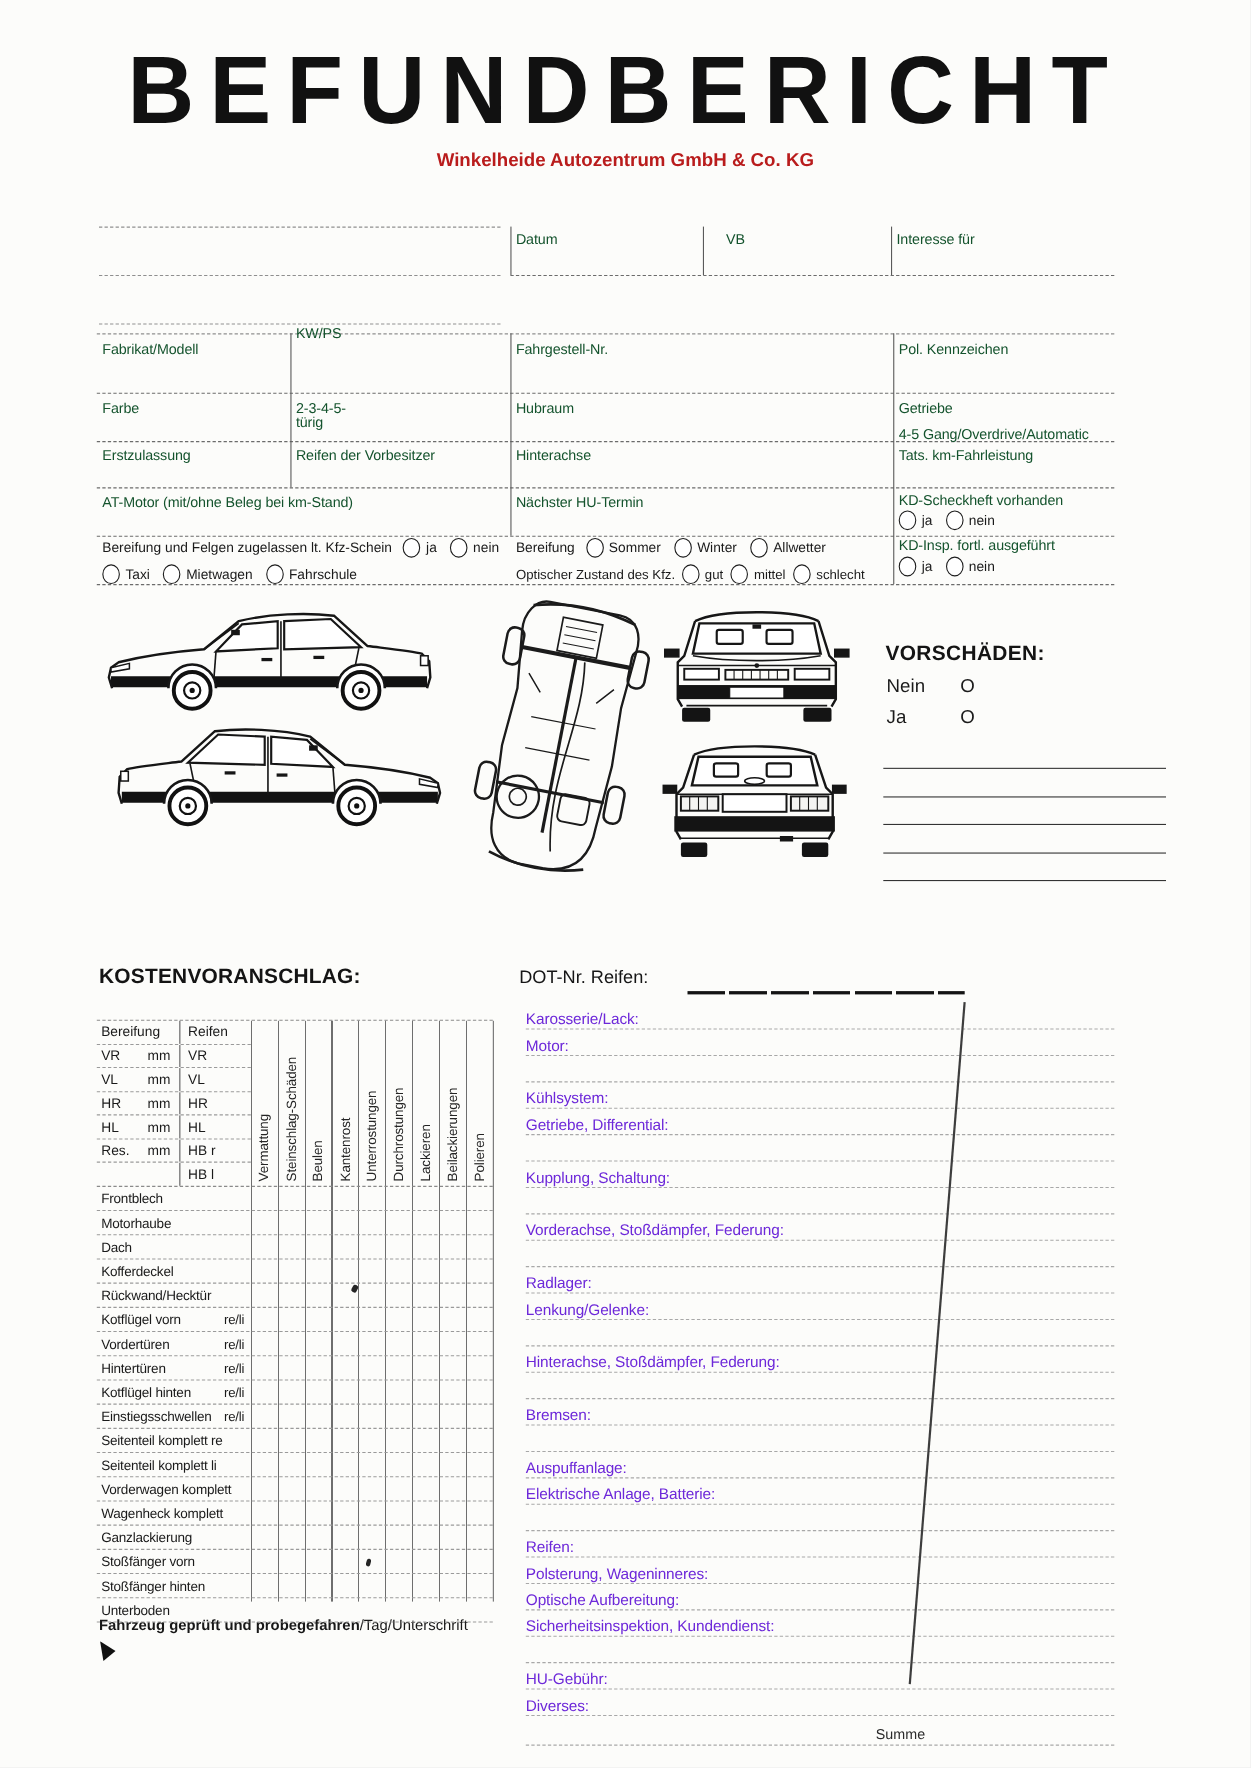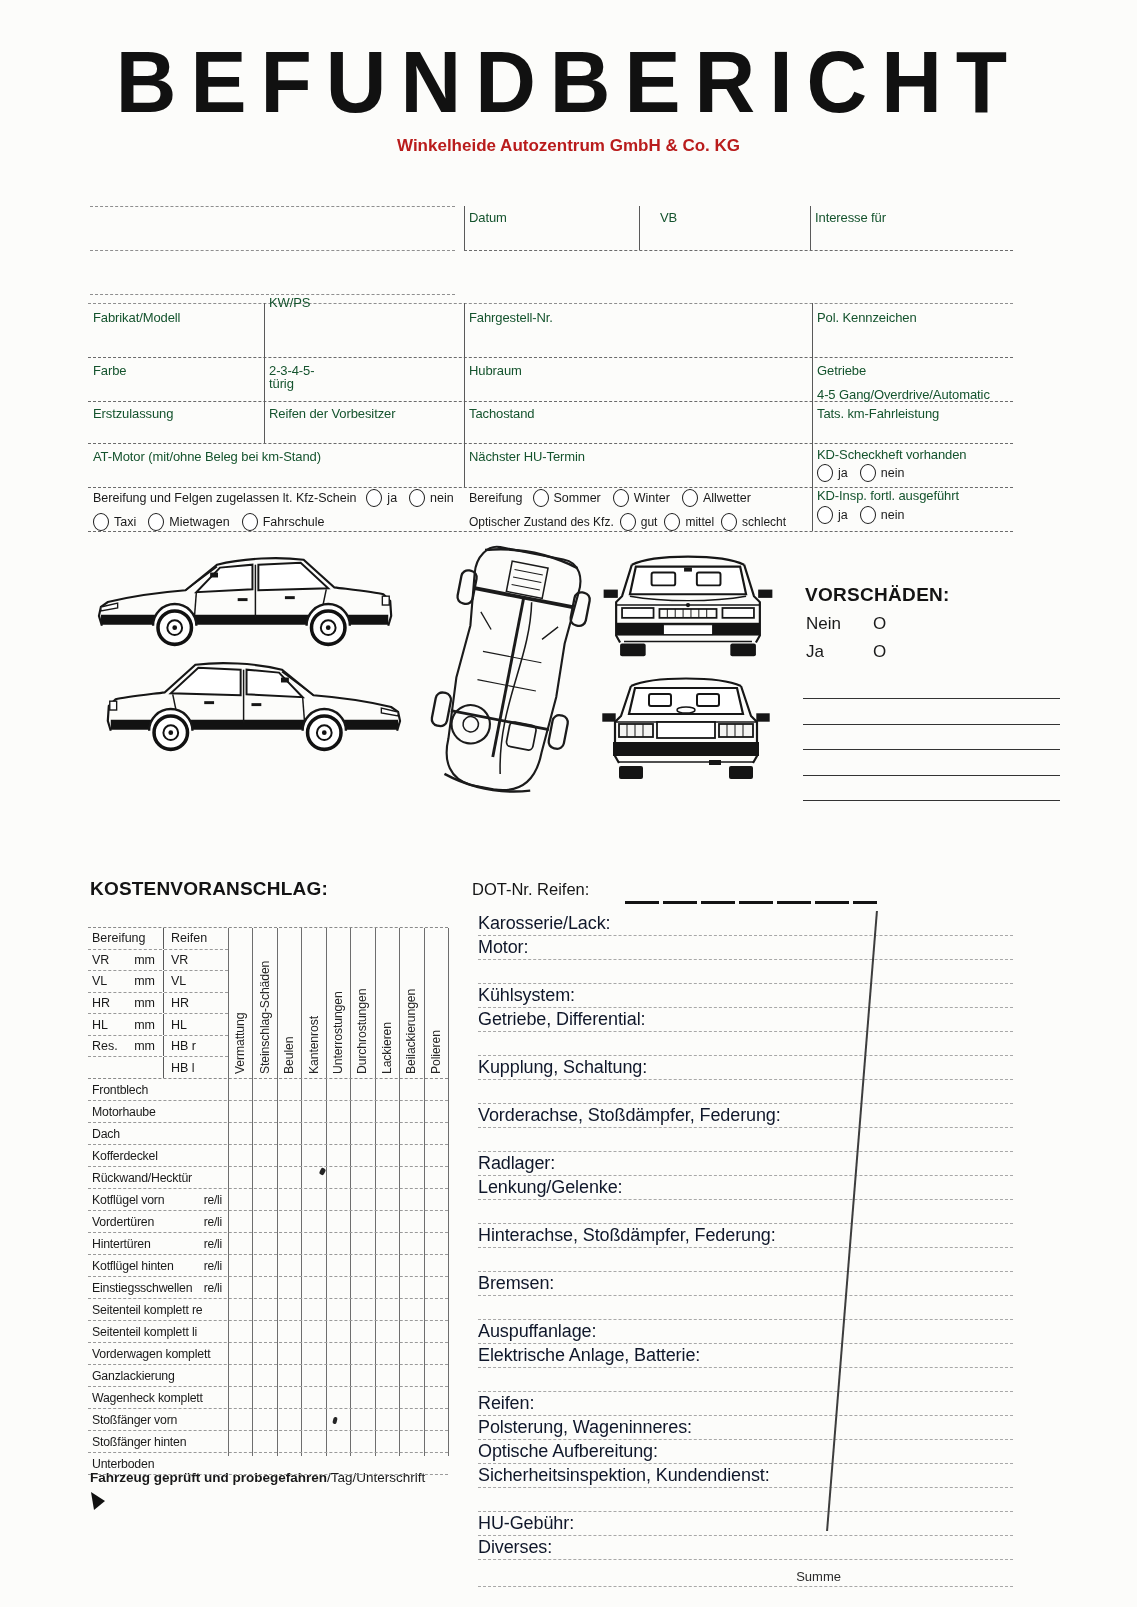--- a/index.html
+++ b/index.html
@@ -40,21 +40,21 @@
   .tb-brake{border-left:1px solid #5a5a5a;display:flex;align-items:center;padding-left:7px;font-size:12.5px;}
   .gbody{position:absolute;left:0;top:150px;width:360px;display:flex;flex-direction:column;border-top:1px dashed #8a8a8a;}
   .g-row{height:21px;display:flex;align-items:center;border-bottom:1px dashed #9a9a9a;position:relative;z-index:2;}
   .g-label{width:136px;display:flex;justify-content:space-between;padding-left:4px;font-size:12.3px;letter-spacing:-0.2px;}
   .g-side{padding-right:6px;font-size:12px;}
   .kv-footer{position:absolute;left:90px;top:1470px;font-size:13.5px;color:#181818;}
   .kv-footer b{font-weight:700;}
   
   .clist{position:absolute;left:478px;top:912px;width:535px;display:flex;flex-direction:column;}
   .cl-row{height:22px;display:flex;align-items:flex-end;border-bottom:1px dashed #a8a8a8;padding-bottom:1px;}
-  .cl-label{font-size:18px;color:#0f172a;letter-spacing:-0.1px;}
+  .cl-label{font-size:14px;color:#6d28d9;letter-spacing:-0.1px;}
   .cl-summe{height:24px;display:flex;align-items:flex-end;justify-content:flex-end;
             border-bottom:1px dashed #a8a8a8;padding:0 172px 2px 0;font-size:13px;color:#2a2a2a;}
   .cdivider{position:absolute;left:851px;top:910px;height:622px;width:1.5px;background:#3d3d3d;transform:rotate(4.6deg);}
   .speck{position:absolute;background:#252525;border-radius:2px;}
   .pen-mark{position:absolute;left:90px;top:1492px;}
   svg{display:block;}
 </style>
 </head>
 <body>
 
@@ -92,21 +92,21 @@
 
   <div class="lbl" style="left:93px;top:363px;">Farbe</div>
   <div class="lbl" style="left:269px;top:363px;">2-3-4-5-</div>
   <div class="lbl" style="left:269px;top:376px;">türig</div>
   <div class="lbl" style="left:469px;top:363px;">Hubraum</div>
   <div class="lbl" style="left:817px;top:363px;">Getriebe</div>
   <div class="lbl" style="left:817px;top:387px;">4-5 Gang/Overdrive/Automatic</div>
 
   <div class="lbl" style="left:93px;top:406px;">Erstzulassung</div>
   <div class="lbl" style="left:269px;top:406px;">Reifen der Vorbesitzer</div>
-  <div class="lbl" style="left:469px;top:406px;">Tachostand</div>
+  <div class="lbl" style="left:469px;top:406px;">Hinterachse</div>
   <div class="lbl" style="left:817px;top:406px;">Tats. km-Fahrleistung</div>
 
   <div class="lbl" style="left:93px;top:449px;">AT-Motor (mit/ohne Beleg bei km-Stand)</div>
   <div class="lbl" style="left:469px;top:449px;">Nächster HU-Termin</div>
   <div class="lbl" style="left:817px;top:447px;">KD-Scheckheft vorhanden</div>
   <div class="rgroup" style="left:817px;top:464px;">
 
   <span class="ropt">
         <span class="rc"></span>
         <span>ja</span>
@@ -521,28 +521,28 @@
 
         <div class="g-row">
           <span class="g-label">
             <span>Vorderwagen komplett</span>
             <span class="g-side"></span>
           </span>
         </div>
 
         <div class="g-row">
           <span class="g-label">
+            <span>Wagenheck komplett</span>
+            <span class="g-side"></span>
+          </span>
+        </div>
+
+        <div class="g-row">
+          <span class="g-label">
             <span>Ganzlackierung</span>
-            <span class="g-side"></span>
-          </span>
-        </div>
-
-        <div class="g-row">
-          <span class="g-label">
-            <span>Wagenheck komplett</span>
             <span class="g-side"></span>
           </span>
         </div>
 
         <div class="g-row">
           <span class="g-label">
             <span>Stoßfänger vorn</span>
             <span class="g-side"></span>
           </span>
         </div>

